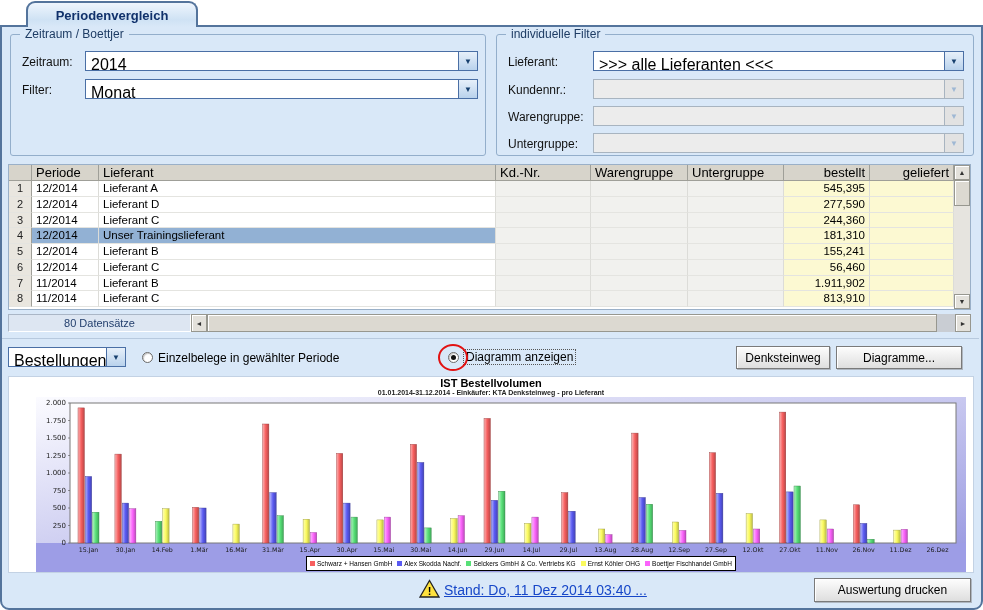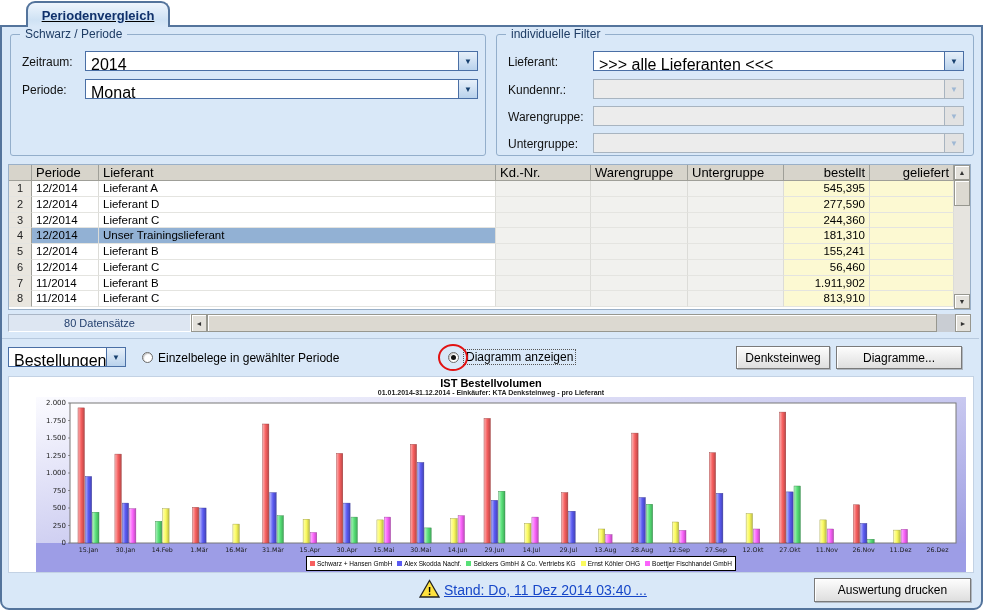--- a/index.html
+++ b/index.html
@@ -3,24 +3,24 @@
 <meta charset="utf-8">
 <style>
   html,body{margin:0;padding:0;background:#fff;}
   .screen{position:relative;width:983px;height:610px;overflow:hidden;background:#fff;
           font-family:"Liberation Sans",sans-serif;color:#000;}
   .abs{position:absolute;}
   
   .win{position:absolute;left:0;top:25px;width:983px;height:585px;box-sizing:border-box;
        background:#d9e8f8;border:2px solid #54749c;border-radius:0 0 9px 9px;}
   
-  .tab{position:absolute;left:26px;top:1px;width:144px;height:26px;box-sizing:border-box;z-index:3;
+  .tab{position:absolute;left:26px;top:1px;width:172px;height:26px;box-sizing:border-box;z-index:3;
        border:2px solid #54749c;border-bottom:none;border-radius:9px 9px 0 0;
        background:linear-gradient(#eef5fd,#cfe2f4 70%,#d9e8f8);
-       display:flex;align-items:center;justify-content:center;text-decoration:underline;}
+       display:flex;align-items:center;justify-content:center;}
   .tab span{font-weight:bold;font-size:13px;color:#10316b;}
   
   .gbox{position:absolute;box-sizing:border-box;border:1px solid #93aecb;border-radius:3px;z-index:1;}
   .gtitle{position:absolute;top:-8px;left:9px;background:#d9e8f8;padding:0 5px;font-size:12px;color:#1e3c64;}
   .flabel{position:absolute;font-size:12px;color:#111;}
   
   .combo{position:absolute;box-sizing:border-box;height:20px;background:#fff;border:1px solid #4a6fa5;}
   .combo .ctext{position:absolute;left:0;top:0;right:19px;bottom:0;padding:4px 5px;font-size:16px;
                 line-height:18px;white-space:nowrap;overflow:hidden;text-decoration:underline;}
   .combo .cbtn{position:absolute;top:0;right:0;bottom:0;width:18px;border-left:1px solid #4a6fa5;
@@ -90,28 +90,28 @@
 
 <div class="screen">
 
   <div class="win"></div>
 
   <div class="tab">
     <span>Periodenvergleich</span>
   </div>
 
   <div class="gbox" style="left:10px;top:34px;width:476px;height:122px;">
-    <span class="gtitle">Schwarz / Periode</span>
+    <span class="gtitle">Zeitraum / Boettjer</span>
   </div>
   <div class="flabel" style="left:22px;top:55px;">Zeitraum:</div>
   <div class="combo" style="left:85px;top:51px;width:393px;">
     <span class="ctext">2014</span>
     <span class="cbtn">▼</span>
   </div>
-  <div class="flabel" style="left:22px;top:83px;">Periode:</div>
+  <div class="flabel" style="left:22px;top:83px;">Filter:</div>
   <div class="combo" style="left:85px;top:79px;width:393px;">
     <span class="ctext">Monat</span>
     <span class="cbtn">▼</span>
   </div>
 
   <div class="gbox" style="left:496px;top:34px;width:478px;height:122px;">
     <span class="gtitle">individuelle Filter</span>
   </div>
   <div class="flabel" style="left:508px;top:55px;">Lieferant:</div>
   <div class="combo" style="left:593px;top:51px;width:371px;">

